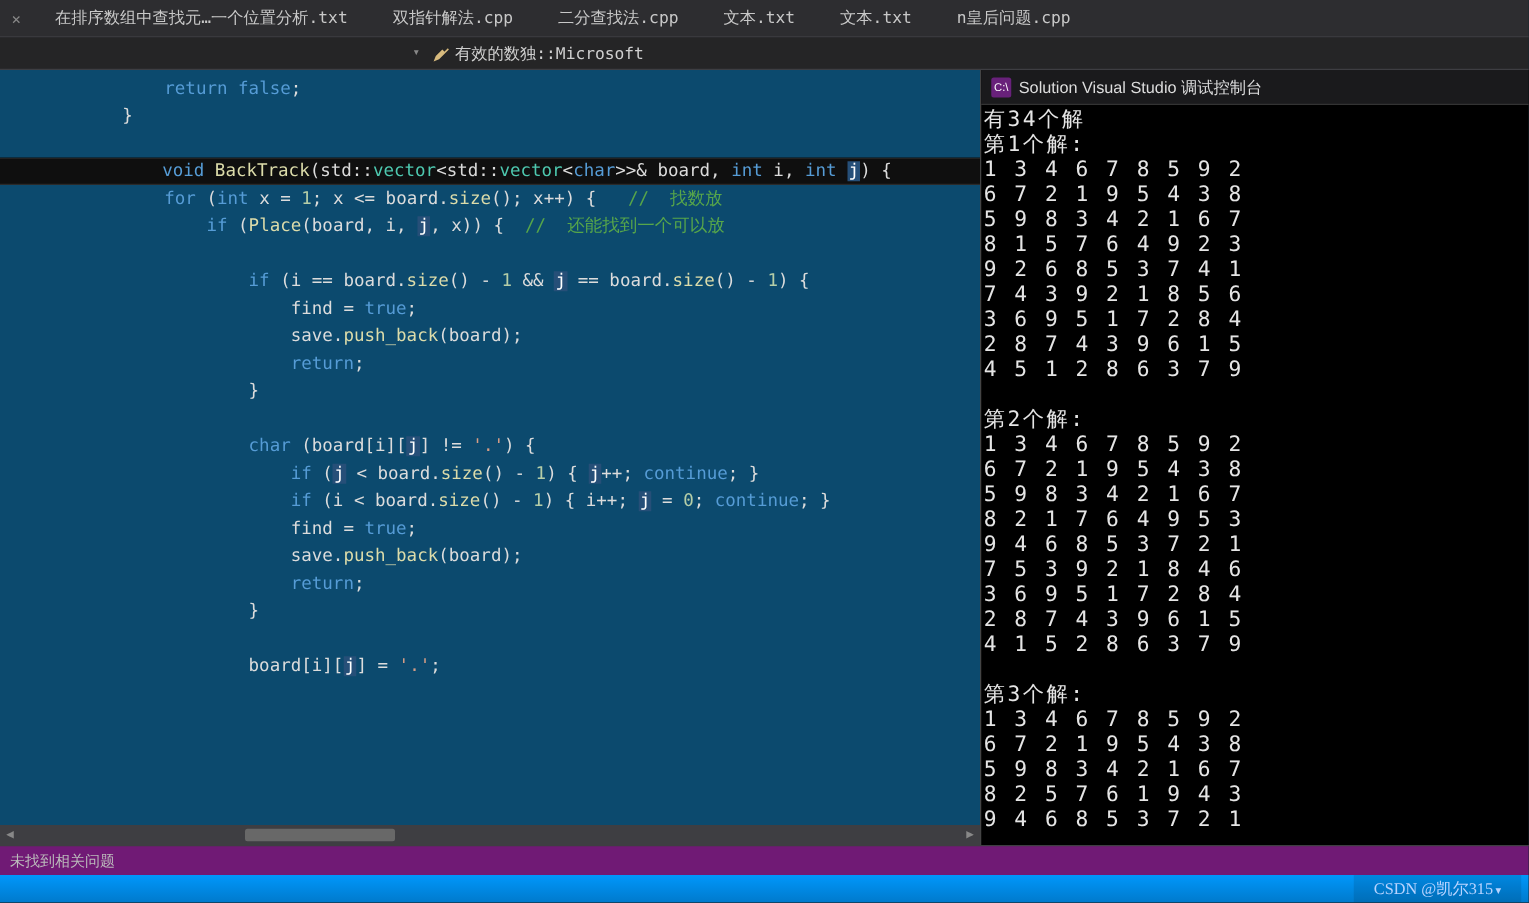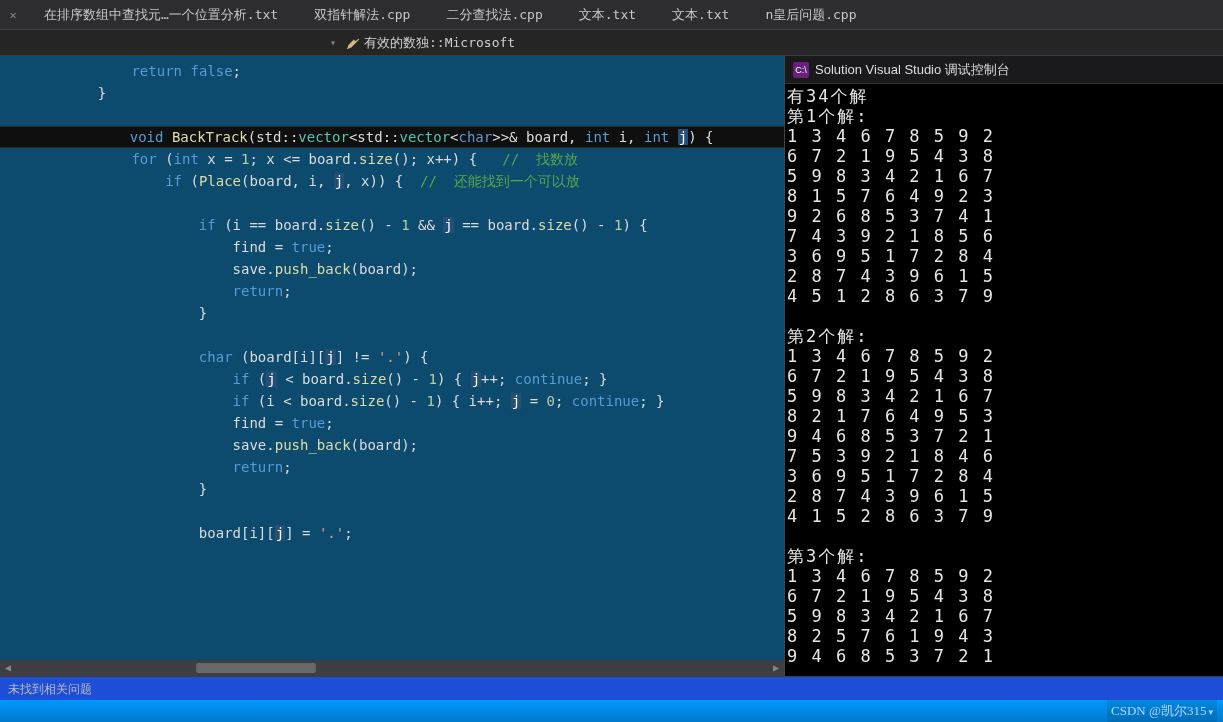--- a/index.html
+++ b/index.html
@@ -106,21 +106,21 @@
     font-size: 17px;
     line-height: 20px;
     letter-spacing: 2px;
     color: #e5e5e5;
     font-family: "NSimSun", "Consolas", monospace;
     white-space: pre;
     overflow: hidden;
   }
   .status-bar {
     height: 24px;
-    background: #1d4ed8;
+    background: #701a75;
     color: #bbb;
     font-size: 12px;
     line-height: 24px;
     padding: 0 8px;
     display: flex;
     align-items: center;
     border-top: 1px solid #3e3e42;
   }
   .hscroll {
     position: absolute;
@@ -141,21 +141,21 @@
     background: linear-gradient(#0097fb, #007acc);
   }
   .watermark {
     position: absolute;
     right: 6px;
     bottom: 0px;
     font-size: 13px;
     color: #b8d4ff;
     font-family: "Microsoft YaHei";
     background: rgba(0,0,0,0.1);
-    padding: 2px 4px;
+    padding: 2px 16px;
   }
   .watermark .tri { font-size: 9px; margin-left: 2px; }
 </style>
 </head>
 <body>
 
 <div class="tab-bar">
   <span class="tab-close">✕</span>
   <span class="tab">在排序数组中查找元…一个位置分析.txt</span>
   <span class="tab">双指针解法.cpp</span>

